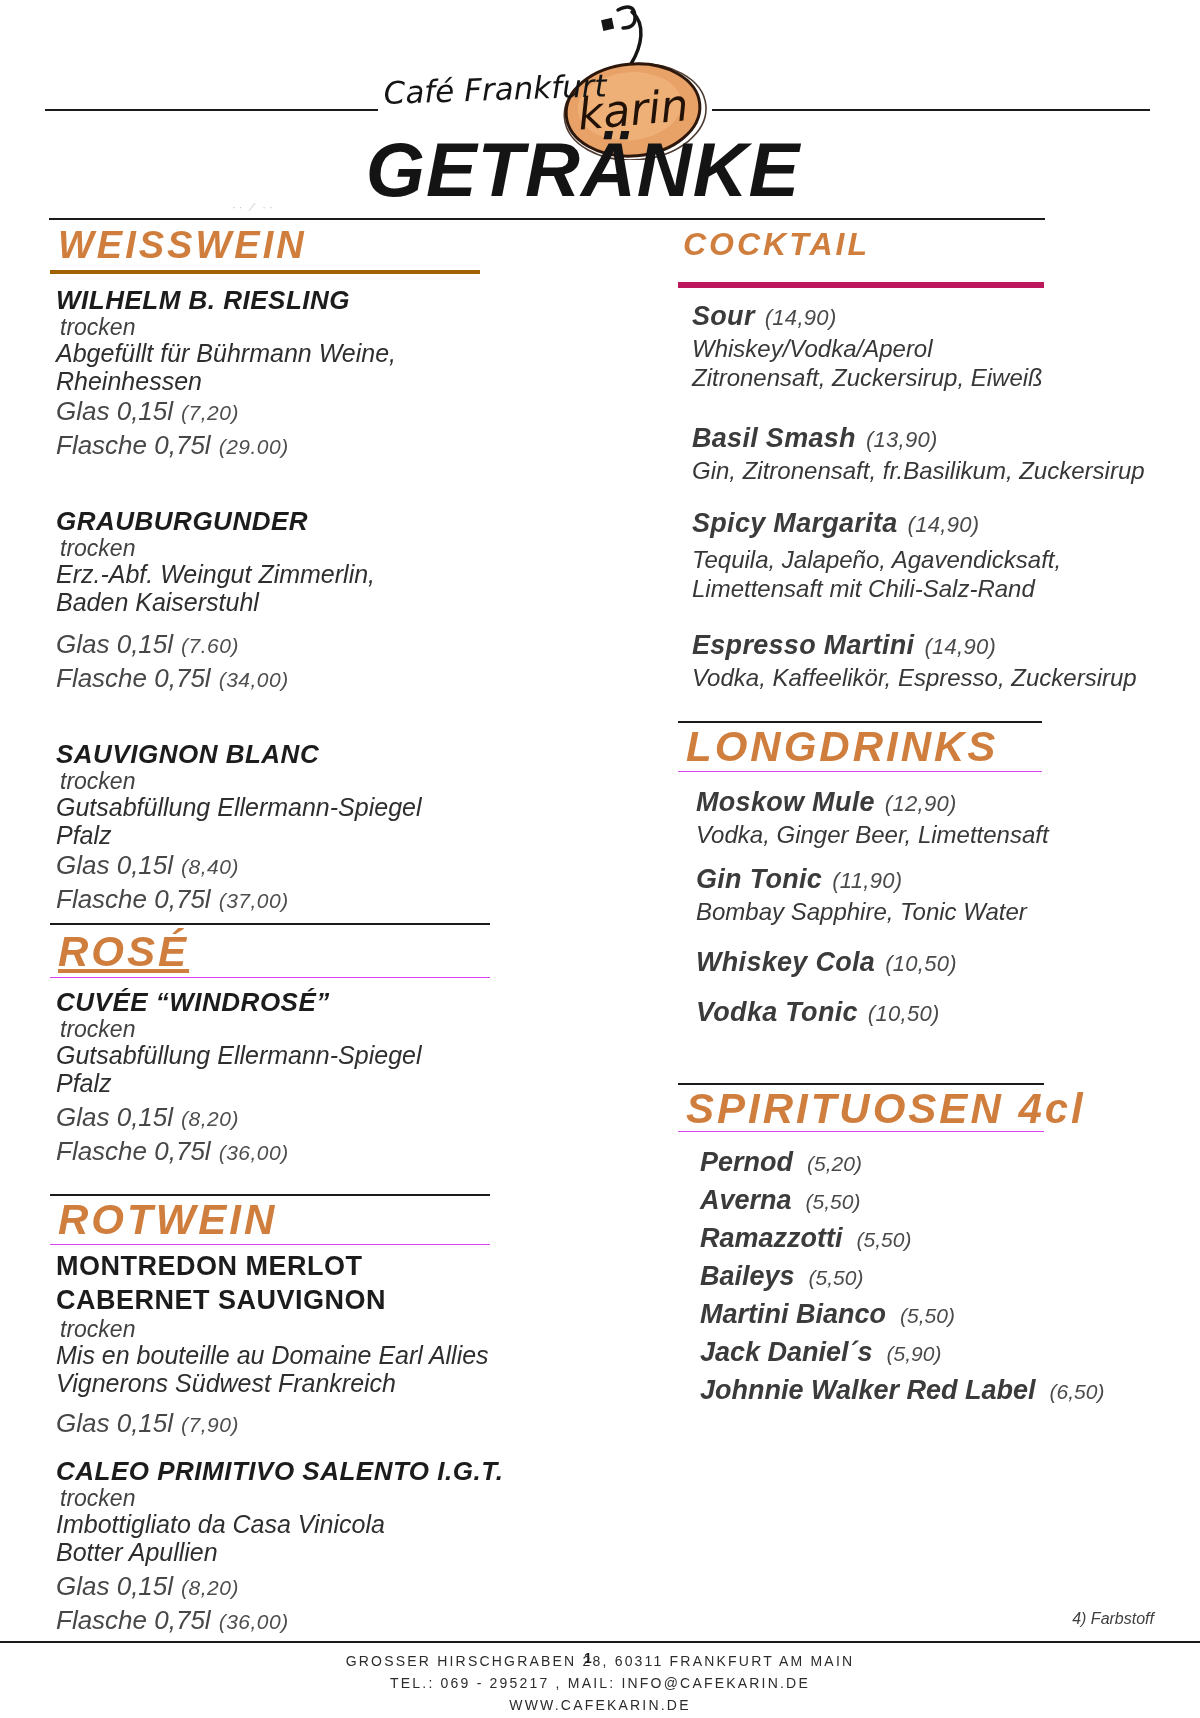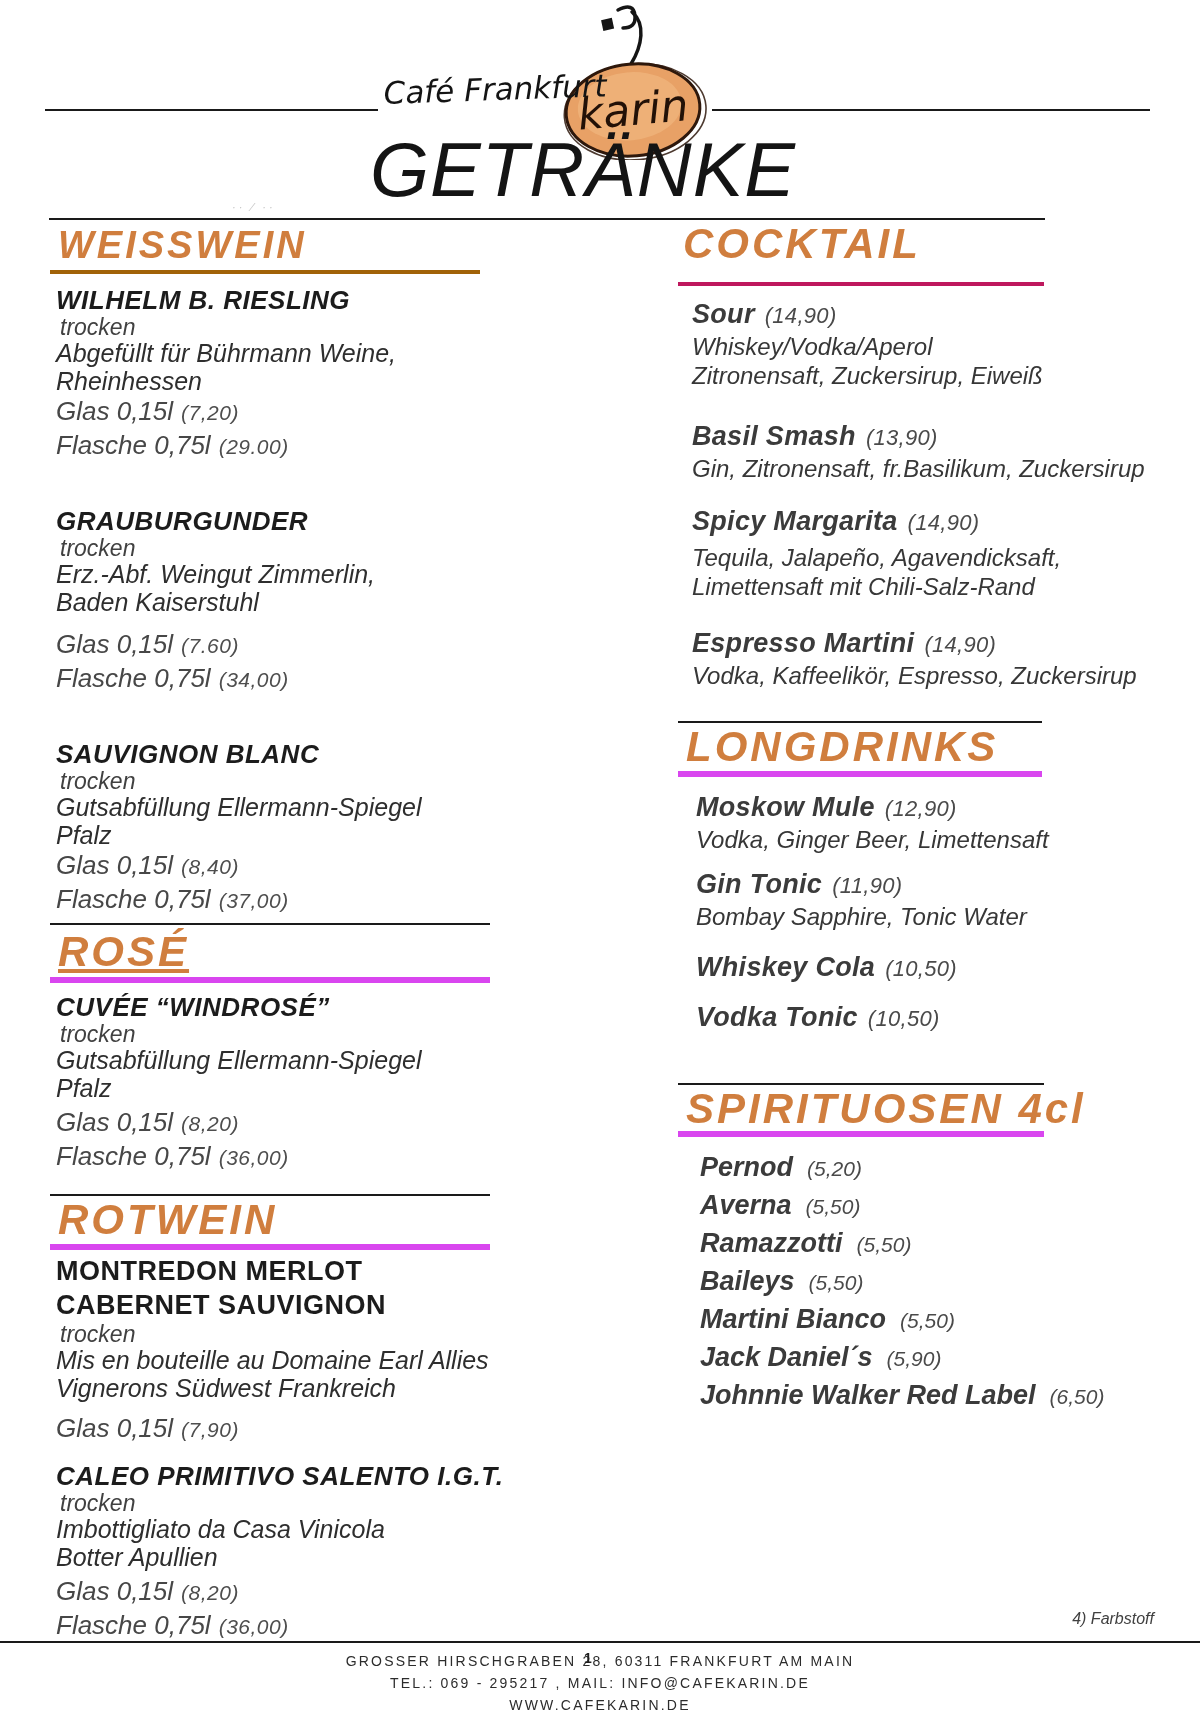--- a/index.html
+++ b/index.html
@@ -8,37 +8,37 @@
     background:#ffffff; overflow:hidden;
     font-family:"Liberation Sans", sans-serif; color:#222;
   }
   .rule { position:absolute; height:2px; background:#1a1a1a; }
 
   
   .logo-svg { position:absolute; left:370px; top:2px; }
   .title {
     position:absolute; top:130px; left:0; width:1166px; text-align:center;
     font-style:italic; font-size:76px; line-height:80px; letter-spacing:1px;
-    font-weight:400; color:#141414; white-space:nowrap;
+    font-weight:700; color:#141414; white-space:nowrap;
   }
   .artifact {
     position:absolute; top:201px; left:232px; font-size:11px; color:#c6c6c6;
     letter-spacing:3px; font-style:italic;
   }
 
   
   .sec { position:absolute; }
   .sec-head {
     font-style:italic; font-weight:600; color:var(--accent,#d07e3e);
     letter-spacing:3px; white-space:nowrap;
   }
   .head-weiss { font-size:38px; line-height:42px; padding:2px 0 4px 8px; border-bottom:4px solid #a16207; }
-  .head-cock  { font-size:42px; line-height:44px; padding:0 0 16px 5px; border-bottom:4px solid #be185d; }
+  .head-cock  { font-size:32px; line-height:44px; padding:0 0 16px 5px; border-bottom:6px solid #be185d; }
   .head-framed{ font-size:42px; line-height:44px; padding:2px 0 2px 8px;
-                border-top:2px solid #1a1a1a; border-bottom:6px solid #d946ef; }
+                border-top:2px solid #1a1a1a; border-bottom:1px solid #d946ef; }
   .head-framed.tall { line-height:46px; padding-top:4px;text-decoration:underline; }
 
   
   .wine { padding-left:6px; }
   .wine-name {
     font-style:italic; font-size:26px; line-height:29px; font-weight:600;
     color:#1c1c1c; letter-spacing:.5px; white-space:nowrap;
   }
   .wine-name.upright { font-style:normal; font-size:27px; line-height:34px; }
   .wine-style { font-style:italic; font-size:23px; line-height:24px; color:#414141; padding-left:4px; }

